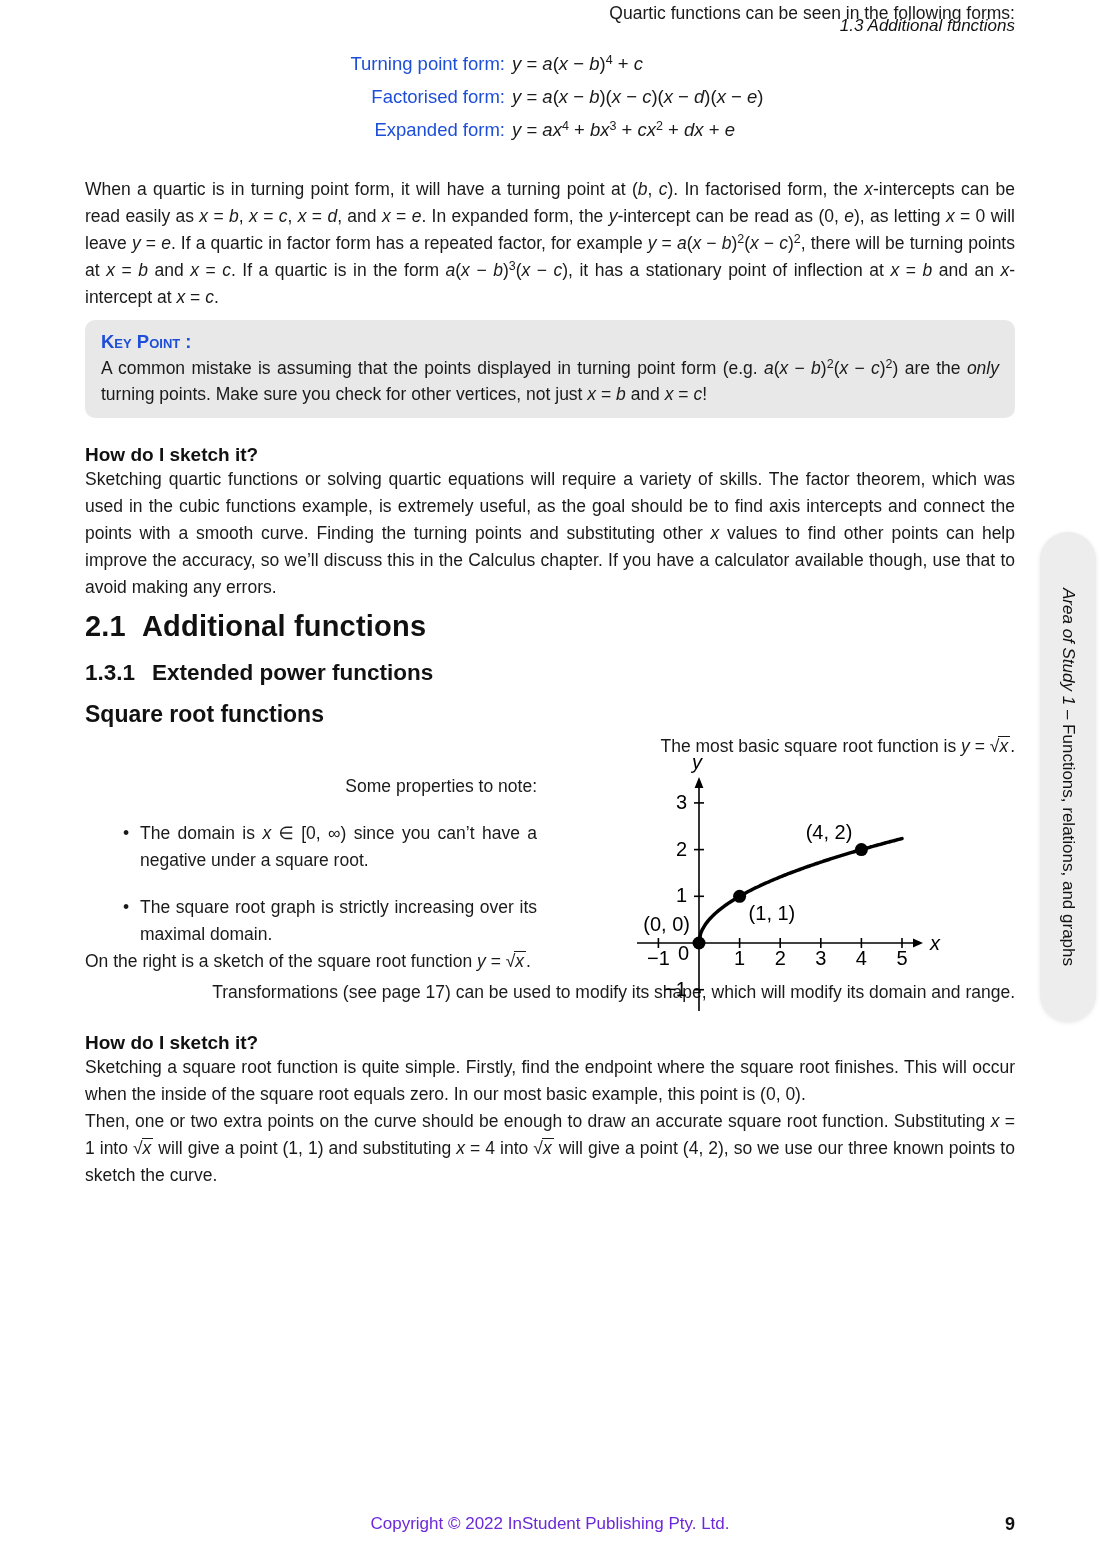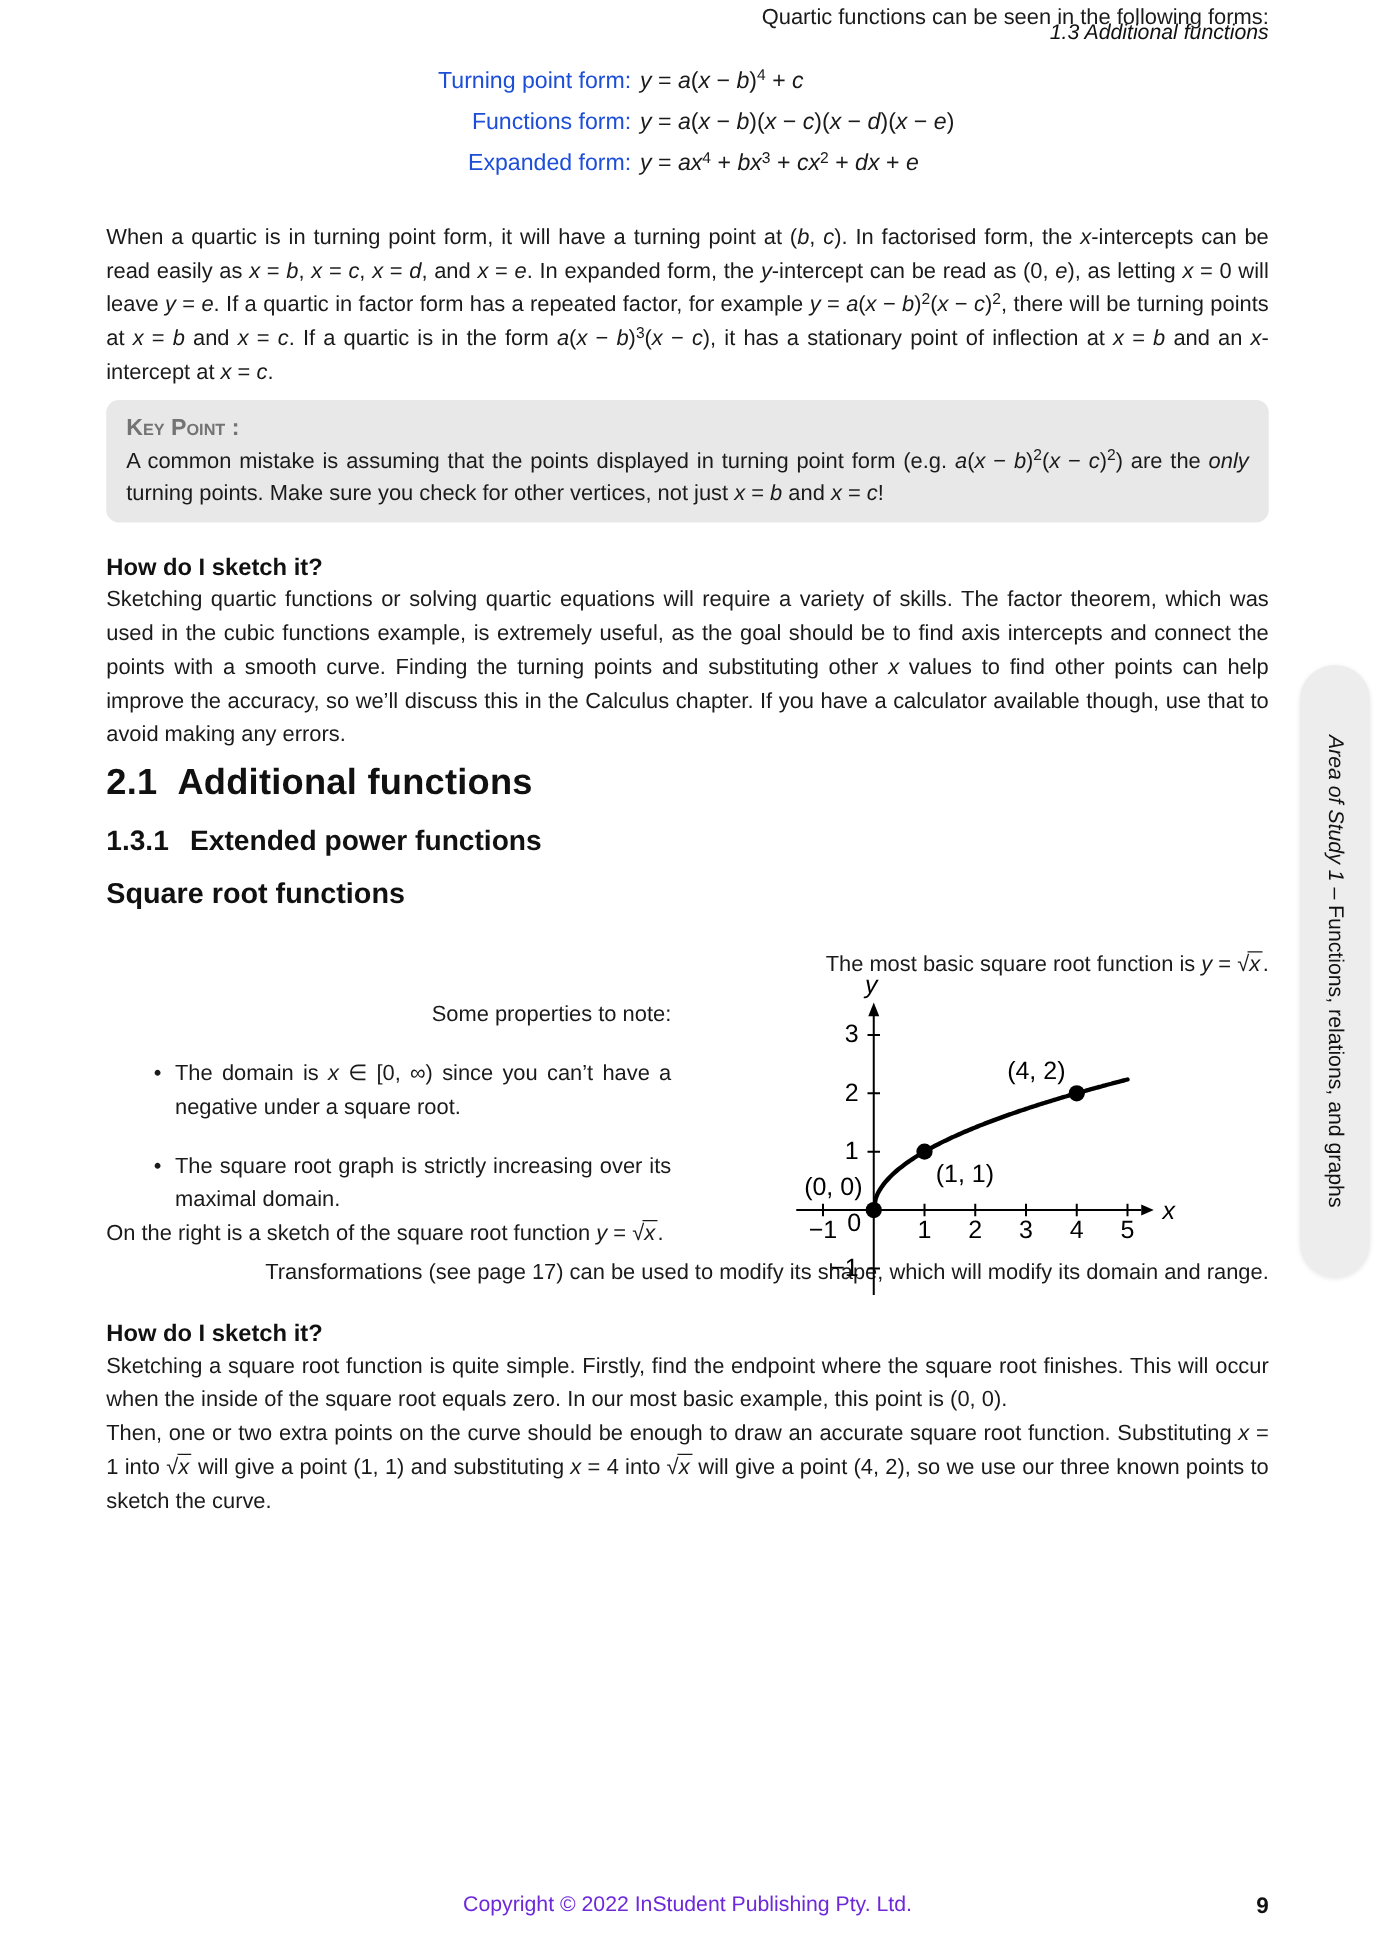--- a/index.html
+++ b/index.html
@@ -14,21 +14,21 @@
   sup{font-size:12.5px;line-height:0;vertical-align:6px;}
   .rt{display:inline-block;}
   .rtv{display:inline-block;border-top:1.6px solid #1a1a1a;padding:0 2px 0 1px;margin-left:-1px;line-height:1.08;}
   
   .forms{margin-top:20px;font-size:18.5px;}
   .form-row{display:flex;line-height:33px;}
   .form-label{flex:none;width:420px;text-align:right;font-weight:normal;color:#1d4ed8;}
   .form-eq{margin-left:7px;white-space:nowrap;}
   
   .keypoint{margin-top:9px;background:#e8e8e8;border-radius:10px;padding:9px 16px 11px;}
-  .kp-title{font-weight:bold;font-variant:small-caps;font-size:18.5px;line-height:26px;color:#737373;}
+  .kp-title{font-weight:bold;font-variant:small-caps;font-size:18.5px;line-height:26px;color:#1d4ed8;}
   .kp-body{font-size:17.5px;line-height:26px;text-align:justify;}
   
   h1,h2,h3,h4{margin:0;color:#111;font-weight:bold;}
   h3.howto{margin-top:25px;font-size:19px;line-height:23px;}
   .mt14{margin-top:14px;}
   .mt12{margin-top:12px;}
   h1.sec{margin-top:9px;font-size:29px;line-height:33px;letter-spacing:0.2px;}
   h1.sec .num{margin-right:16px;}
   h2.subsec{margin-top:17px;font-size:22.5px;line-height:26px;}
   h2.subsec .num{margin-right:17px;}
@@ -64,21 +64,21 @@
   <div class="content">
 
     <p class="body noj intro">Quartic functions can be seen in the following forms:</p>
 
     <div class="forms">
       <div class="form-row">
         <span class="form-label">Turning point form:</span>
         <span class="form-eq"><i>y</i> = <i>a</i>(<i>x</i> − <i>b</i>)<sup>4</sup> + <i>c</i></span>
       </div>
       <div class="form-row">
-        <span class="form-label">Functions form:</span>
+        <span class="form-label">Factorised form:</span>
         <span class="form-eq"><i>y</i> = <i>a</i>(<i>x</i> − <i>b</i>)(<i>x</i> − <i>c</i>)(<i>x</i> − <i>d</i>)(<i>x</i> − <i>e</i>)</span>
       </div>
       <div class="form-row">
         <span class="form-label">Expanded form:</span>
         <span class="form-eq"><i>y</i> = <i>ax</i><sup>4</sup> + <i>bx</i><sup>3</sup> + <i>cx</i><sup>2</sup> + <i>dx</i> + <i>e</i></span>
       </div>
     </div>
 
     <p class="body" style="margin-top:30px">When a quartic is in turning point form, it will have a turning point at (<i>b</i>, <i>c</i>).  In factorised form, the <i>x</i>-intercepts can be read easily as <i>x</i> = <i>b</i>, <i>x</i> = <i>c</i>, <i>x</i> = <i>d</i>, and <i>x</i> = <i>e</i>. In expanded form, the <i>y</i>-intercept can be read as (0, <i>e</i>), as letting <i>x</i> = 0 will leave <i>y</i> = <i>e</i>. If a quartic in factor form has a repeated factor, for example <i>y</i> = <i>a</i>(<i>x</i> − <i>b</i>)<sup>2</sup>(<i>x</i> − <i>c</i>)<sup>2</sup>, there will be turning points at <i>x</i> = <i>b</i> and <i>x</i> = <i>c</i>. If a quartic is in the form <i>a</i>(<i>x</i> − <i>b</i>)<sup>3</sup>(<i>x</i> − <i>c</i>), it has a stationary point of inflection at <i>x</i> = <i>b</i> and an <i>x</i>-intercept at <i>x</i> = <i>c</i>.</p>
 
@@ -90,21 +90,21 @@
     <h3 class="howto">How do I sketch it?</h3>
 
     <p class="body mt14">Sketching quartic functions or solving quartic equations will require a variety of skills.  The factor theorem, which was used in the cubic functions example, is extremely useful, as the goal should be to find axis intercepts and connect the points with a smooth curve.  Finding the turning points and substituting other <i>x</i> values to find other points can help improve the accuracy, so we’ll discuss this in the Calculus chapter.  If you have a calculator available though, use that to avoid making any errors.</p>
 
     <h1 class="sec"><span class="num">2.1</span><span>Additional functions</span></h1>
 
     <h2 class="subsec"><span class="num">1.3.1</span><span>Extended power functions</span></h2>
 
     <h4 class="bhead">Square root functions</h4>
 
-    <p class="body noj" style="margin-top:32px">The most basic square root function is <i>y</i> = <span class="rt">√</span><span class="rtv"><i>x</i></span>.</p>
+    <p class="body noj" style="margin-top:7px">The most basic square root function is <i>y</i> = <span class="rt">√</span><span class="rtv"><i>x</i></span>.</p>
 
     <div class="two-col">
       <div class="left-col">
         <p class="body noj">Some properties to note:</p>
         <ul class="props">
           <li>The domain is <i>x</i> ∈ [0, ∞) since you can’t have a negative under a square root.</li>
           <li>The square root graph is strictly increasing over its maximal domain.</li>
         </ul>
         <p class="body">On the right is a sketch of the square root function <i>y</i> = <span class="rt">√</span><span class="rtv"><i>x</i></span>.</p>
       </div>

